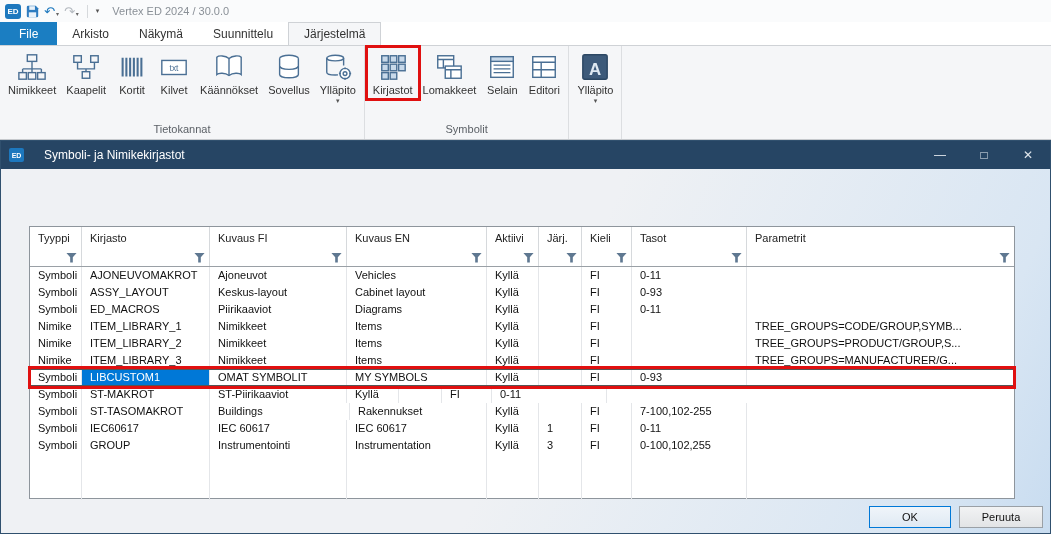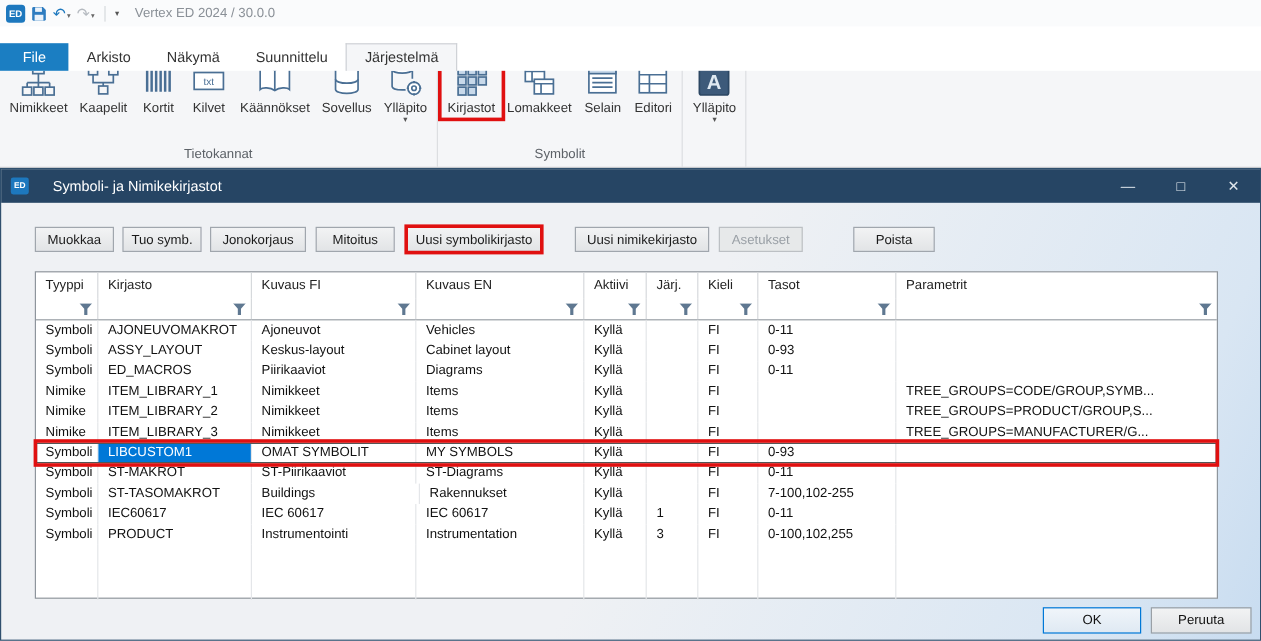--- a/index.html
+++ b/index.html
@@ -12,21 +12,21 @@
   .ed-logo{width:16px;height:15px;background:#1d78be;color:#fff;border-radius:3px;
     font-size:8px;font-weight:bold;display:flex;align-items:center;justify-content:center;flex:0 0 auto}
   .qa-btn{display:flex;align-items:flex-end;color:#1d78be;font-size:13px;line-height:13px}
   .qa-btn .mini-caret{font-size:6px;color:#666;margin-left:1px;line-height:8px}
   .qa-btn.disabled{color:#b5bac0}
   .qa-sep{width:1px;height:13px;background:#d6d9dc;margin:0 3px}
   .qa-caret{font-size:7px;color:#555}
   .app-title{font-size:11px;color:#8a9097;margin-left:8px}
 
   
-  .tabrow{position:absolute;left:0;top:36px;width:1051px;height:23px;background:#fff;
+  .tabrow{position:absolute;left:0;top:22px;width:1051px;height:23px;background:#fff;
     display:flex;align-items:stretch;z-index:3}
   .tab{padding:0 15px;display:flex;align-items:center;font-size:12px;color:#333}
   .tab.file{background:#1b7ec2;color:#fff;padding:0 19px}
   .tab.active{background:#f5f6f8;border:1px solid #cfd2d6;border-bottom:none}
 
   
   .ribbon{position:absolute;left:0;top:45px;width:1051px;height:95px;background:#f5f6f8;
     border-top:1px solid #cfd2d6;border-bottom:1px solid #c6c9cd;display:flex;z-index:2}
   .rgroup{display:flex;flex-direction:column;border-right:1px solid #dcdee1;padding:2px 3px 0}
   .rgroup-buttons{flex:1;display:flex;align-items:flex-start}
@@ -250,33 +250,20 @@
   <div class="dlg-titlebar">
     <div class="dlg-logo">ED</div>
     <span class="dlg-title">Symboli- ja Nimikekirjastot</span>
     <div class="dlg-winbtns">
       <span class="winbtn">—</span>
       <span class="winbtn">□</span>
       <span class="winbtn">✕</span>
     </div>
   </div>
 
-  <div class="dlg-toolbar">
-    <div class="tbtn tb0">Muokkaa</div>
-    <div class="tbtn tb1">Tuo symb.</div>
-    <div class="tbtn tb2">Jonokorjaus</div>
-    <div class="tbtn tb3">Mitoitus</div>
-    <div class="tbtn tb4">
-      <span class="annot"></span>
-      <span>Uusi symbolikirjasto</span>
-    </div>
-    <div class="tbtn tb5">Uusi nimikekirjasto</div>
-    <div class="tbtn tb6 disabled">Asetukset</div>
-    <div class="tbtn tb7">Poista</div>
-  </div>
 
   <div class="grid">
     <div class="grid-head">
         <div class="th c0">Tyyppi</div>
         <div class="th c1">Kirjasto</div>
         <div class="th c2">Kuvaus FI</div>
         <div class="th c3">Kuvaus EN</div>
         <div class="th c4">Aktiivi</div>
         <div class="th c5">Järj.</div>
         <div class="th c6">Kieli</div>
@@ -387,21 +374,20 @@
           <div class="td c5"></div>
           <div class="td c6">FI</div>
           <div class="td c7">0-93</div>
           <div class="td c8"></div>
           <span class="row-annot"></span>
         </div>
         <div class="tr">
           <div class="td c0">Symboli</div>
           <div class="td c1">ST-MAKROT</div>
           <div class="td c2">ST-Piirikaaviot</div>
-          <div class="td c3">ST-Diagrams</div>
           <div class="td c4">Kyllä</div>
           <div class="td c5"></div>
           <div class="td c6">FI</div>
           <div class="td c7">0-11</div>
           <div class="td c8"></div>
         </div>
         <div class="tr">
           <div class="td c0">Symboli</div>
           <div class="td c1">ST-TASOMAKROT</div>
           <div class="td c3">Buildings</div>
@@ -418,21 +404,21 @@
           <div class="td c2">IEC 60617</div>
           <div class="td c3">IEC 60617</div>
           <div class="td c4">Kyllä</div>
           <div class="td c5">1</div>
           <div class="td c6">FI</div>
           <div class="td c7">0-11</div>
           <div class="td c8"></div>
         </div>
         <div class="tr">
           <div class="td c0">Symboli</div>
-          <div class="td c1">PRODUCT</div>
+          <div class="td c1">GROUP</div>
           <div class="td c2">Instrumentointi</div>
           <div class="td c3">Instrumentation</div>
           <div class="td c4">Kyllä</div>
           <div class="td c5">3</div>
           <div class="td c6">FI</div>
           <div class="td c7">0-100,102,255</div>
           <div class="td c8"></div>
         </div>
         <div class="tr fill">
           <div class="td c0" style="height: 100%;"></div>

